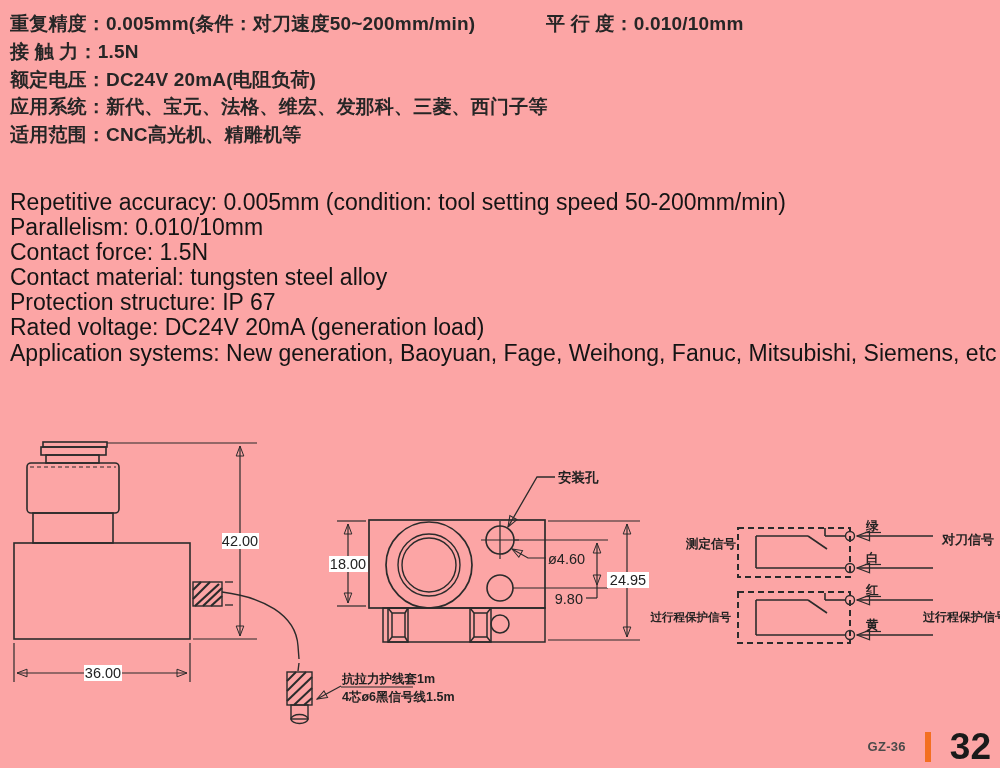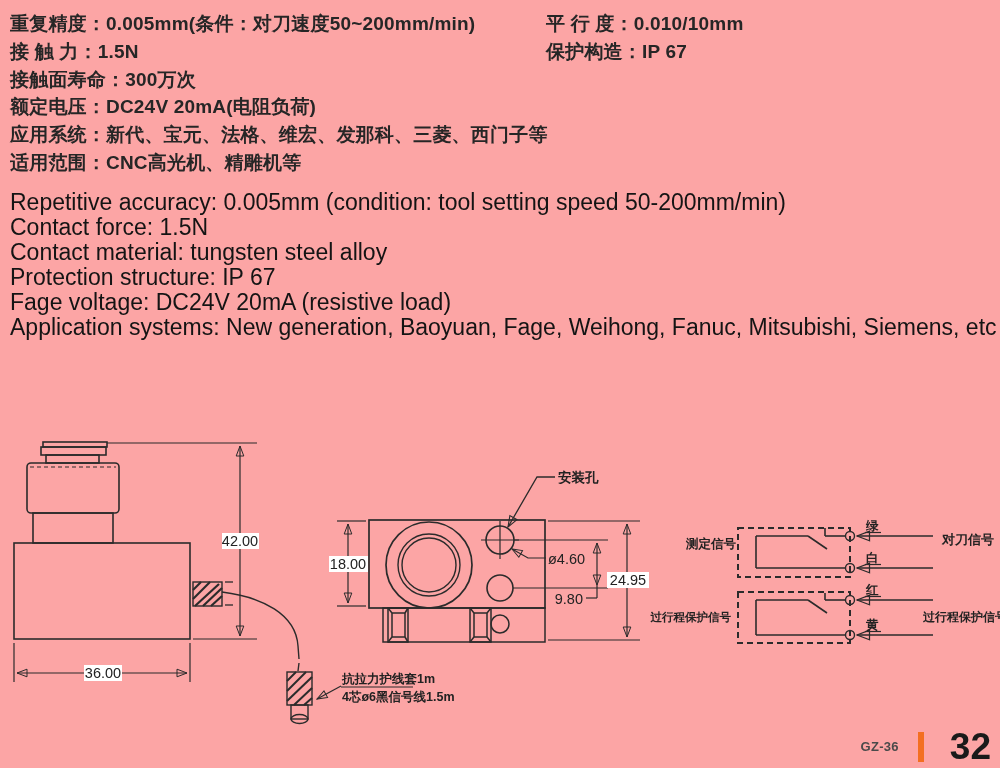--- a/index.html
+++ b/index.html
@@ -7,54 +7,53 @@
         font-family:"Liberation Sans",sans-serif;color:#1d1d1d;}
   .cn-col{position:absolute;font-weight:bold;font-size:19px;color:#262626;
           line-height:27.8px;white-space:nowrap;letter-spacing:0.2px;}
   #cn-left{left:10px;top:10px;}
   #cn-right{left:525px;top:10px;margin-left:21px;}
   .en-col{position:absolute;left:10px;top:190px;font-size:23px;color:#141414;
           line-height:25.1px;white-space:nowrap;}
   #footer{position:absolute;top:728px;right:9px;display:flex;align-items:center;gap:19px;}
   #footer .model{font-size:13px;font-weight:bold;color:#4a4a4a;letter-spacing:0.3px;}
   #footer .bar{width:6px;height:30px;}
-  #footer .page{font-size:37px;font-weight:bold;color:#1a1a1a;line-height:1;margin-left:7px;}
+  #footer .page{font-size:37px;font-weight:bold;color:#1a1a1a;line-height:1;}
   svg{position:absolute;left:0;top:430px;}
   svg line,svg path,svg rect.o,svg circle,svg polyline,svg ellipse{
       stroke:#2b2b2b;fill:none;stroke-linecap:butt;}
   svg text{fill:#222;font-family:"Liberation Sans",sans-serif;}
   .dimtxt{font-size:14.5px;}
   .cjk{font-size:12.5px;font-weight:bold;}
   .wbg{fill:#ffffff;stroke:none;}
 </style>
 </head>
 <body>
 
 <div id="page">
 
   <div id="cn-left" class="cn-col">
     <div>重复精度：0.005mm(条件：对刀速度50~200mm/min)</div>
     <div>接 触 力：1.5N</div>
-    <div>接触面寿命：300万次</div>
     <div>额定电压：DC24V 20mA(电阻负荷)</div>
     <div>应用系统：新代、宝元、法格、维宏、发那科、三菱、西门子等</div>
     <div>适用范围：CNC高光机、精雕机等</div>
   </div>
 
   <div id="cn-right" class="cn-col">
     <div>平 行 度：0.010/10mm</div>
-    <div>保护构造：IP 67</div>
   </div>
 
   <div class="en-col">
     <div>Repetitive accuracy: 0.005mm (condition: tool setting speed 50-200mm/min)</div>
+    <div>Parallelism: 0.010/10mm</div>
     <div>Contact force: 1.5N</div>
     <div>Contact material: tungsten steel alloy</div>
     <div>Protection structure: IP 67</div>
-    <div>Fage voltage: DC24V 20mA (resistive load)</div>
+    <div>Rated voltage: DC24V 20mA (generation load)</div>
     <div>Application systems: New generation, Baoyuan, Fage, Weihong, Fanuc, Mitsubishi, Siemens, etc</div>
   </div>
 
   <svg width="1000" height="352" viewBox="0 430 1000 352">
     <defs>
       <marker id="arr" viewBox="0 0 12 12" refX="11" refY="6" markerWidth="10" markerHeight="10" orient="auto-start-reverse">
         <path d="M1,2.2 L11,6 L1,9.8 Z" fill="#2b2b2b" stroke="none"></path>
       </marker>
     </defs>
 

